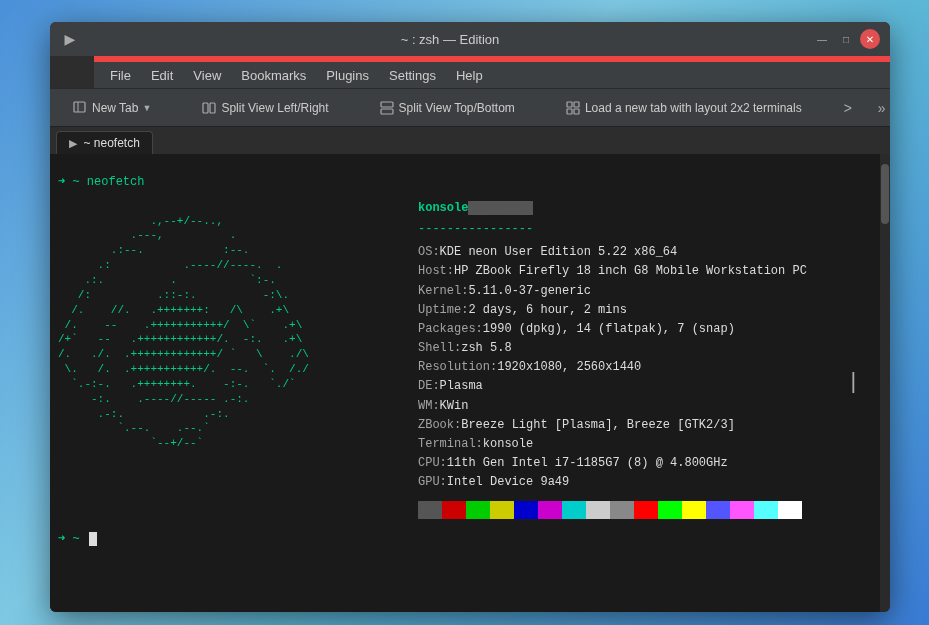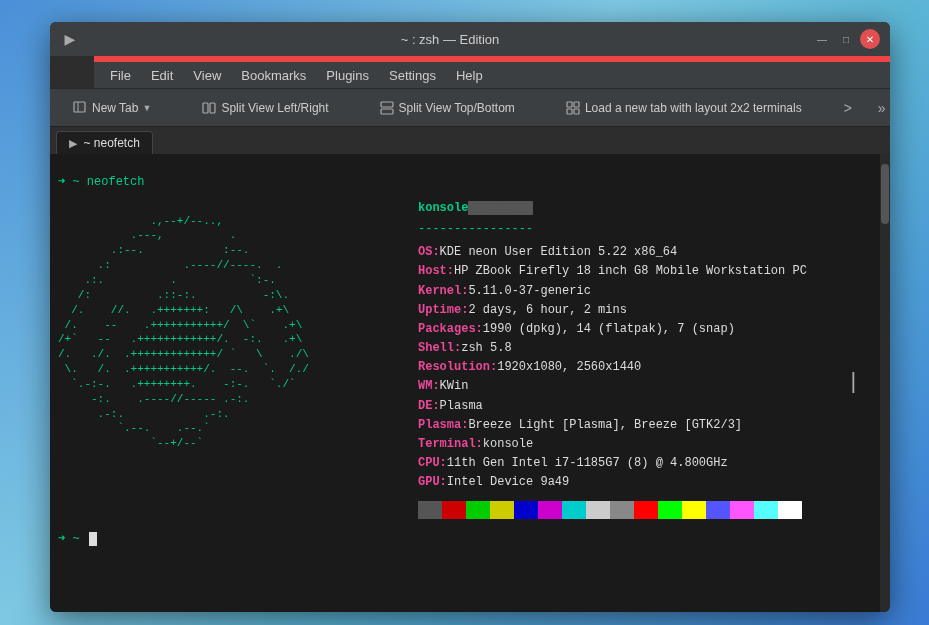--- a/index.html
+++ b/index.html
@@ -206,21 +206,21 @@
     .sysinfo-user {
       color: #00cc88;
       font-weight: bold;
       margin-bottom: 2px;
     }
     .sysinfo-sep {
       color: #00cc88;
       margin-bottom: 4px;
     }
     .sysinfo-line { display: flex; gap: 0; }
-    .sysinfo-key { color: #ec4899; font-weight: bold; }
+    .sysinfo-key { color: #a3a3a3; font-weight: normal; }
     .sysinfo-val { color: #ddd; }
 
     .color-blocks {
       display: flex;
       margin-top: 8px;
       height: 18px;
     }
     .color-block {
       width: 24px;
       height: 18px;
@@ -372,29 +372,29 @@
           </div>
           <div class="sysinfo-line">
             <span class="sysinfo-key">Shell: </span>
             <span class="sysinfo-val">zsh 5.8</span>
           </div>
           <div class="sysinfo-line">
             <span class="sysinfo-key">Resolution: </span>
             <span class="sysinfo-val">1920x1080, 2560x1440</span>
           </div>
           <div class="sysinfo-line">
+            <span class="sysinfo-key">DE: </span>
+            <span class="sysinfo-val">Plasma</span>
+          </div>
+          <div class="sysinfo-line">
             <span class="sysinfo-key">WM: </span>
             <span class="sysinfo-val">KWin</span>
           </div>
           <div class="sysinfo-line">
-            <span class="sysinfo-key">DE: </span>
-            <span class="sysinfo-val">Plasma</span>
-          </div>
-          <div class="sysinfo-line">
-            <span class="sysinfo-key">Plasma: </span>
+            <span class="sysinfo-key">ZBook: </span>
             <span class="sysinfo-val">Breeze Light [Plasma], Breeze [GTK2/3]</span>
           </div>
           <div class="sysinfo-line">
             <span class="sysinfo-key">Terminal: </span>
             <span class="sysinfo-val">konsole</span>
           </div>
           <div class="sysinfo-line">
             <span class="sysinfo-key">CPU: </span>
             <span class="sysinfo-val">11th Gen Intel i7-1185G7 (8) @ 4.800GHz</span>
           </div>

